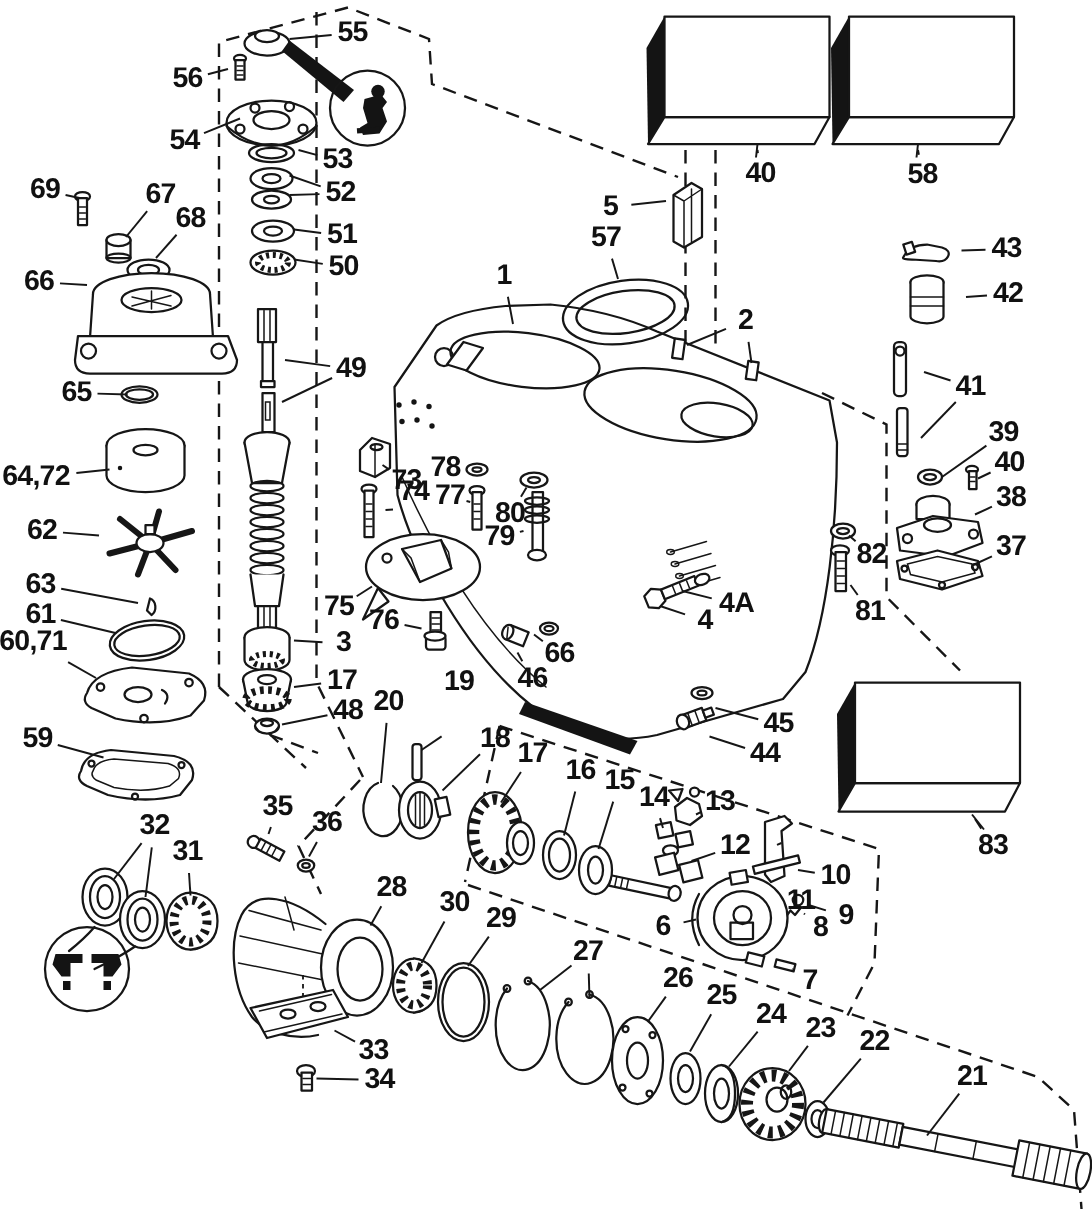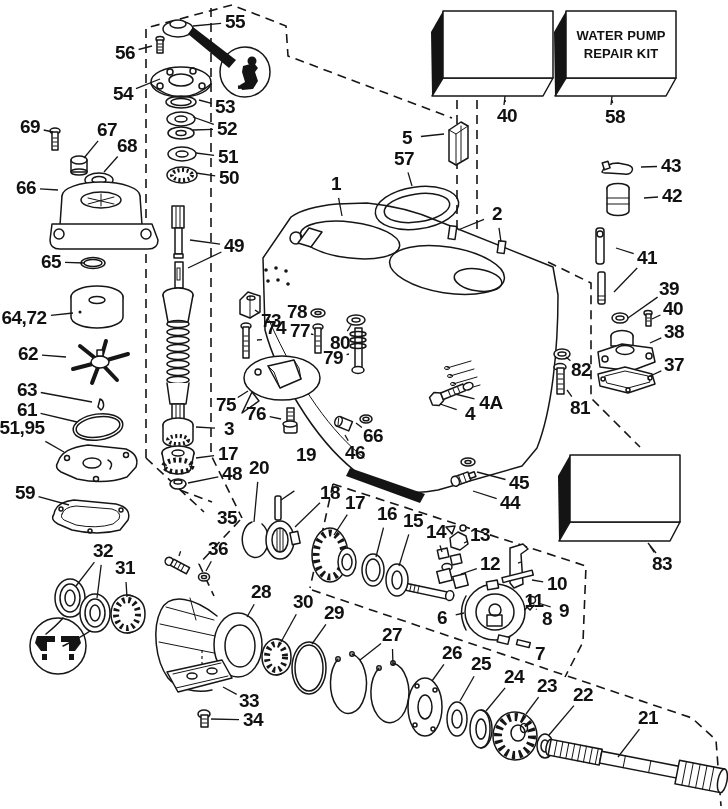--- a/index.html
+++ b/index.html
@@ -573,41 +573,39 @@
         <line x1="443.9" y1="664.4" x2="432" y2="681" class="lead"></line>
         <line x1="474.1" y1="676.2" x2="460" y2="701" class="lead"></line>
         <line x1="505.1" y1="687.8" x2="486" y2="711" class="lead"></line>
         <line x1="538.6" y1="697.2" x2="526" y2="714" class="lead"></line>
         <line x1="573.9" y1="705.7" x2="549" y2="735" class="lead"></line>
         <line x1="639.5" y1="729.1" x2="618" y2="757" class="lead"></line>
         <line x1="654.2" y1="552.4" x2="650" y2="546" class="lead"></line>
       </g>
 </svg>
 
-<div class="kit-text" style="left:566px;top:11px;width:110px;height:67px;">WATER PUMP
-REPAIR KIT</div>
 
 <div id="callout-layer">
       <div class="callout" style="left: 235px; top: 22px;">55</div>
       <div class="callout" style="left: 125px; top: 53px;">56</div>
       <div class="callout" style="left: 123px; top: 94px;">54</div>
       <div class="callout" style="left: 225px; top: 107px;">53</div>
       <div class="callout" style="left: 227px; top: 129px;">52</div>
       <div class="callout" style="left: 228px; top: 157px;">51</div>
       <div class="callout" style="left: 229px; top: 178px;">50</div>
       <div class="callout" style="left: 30px; top: 127px;">69</div>
       <div class="callout" style="left: 107px; top: 130px;">67</div>
       <div class="callout" style="left: 127px; top: 146px;">68</div>
       <div class="callout" style="left: 26px; top: 188px;">66</div>
       <div class="callout" style="left: 51px; top: 262px;">65</div>
       <div class="callout" style="left: 24px; top: 318px;">64,72</div>
       <div class="callout" style="left: 28px; top: 354px;">62</div>
       <div class="callout" style="left: 27px; top: 390px;">63</div>
       <div class="callout" style="left: 27px; top: 410px;">61</div>
-      <div class="callout" style="left: 22px; top: 428px;">51,95</div>
+      <div class="callout" style="left: 22px; top: 428px;">60,71</div>
       <div class="callout" style="left: 25px; top: 493px;">59</div>
       <div class="callout" style="left: 234px; top: 246px;">49</div>
       <div class="callout" style="left: 336px; top: 184px;">1</div>
       <div class="callout" style="left: 404px; top: 159px;">57</div>
       <div class="callout" style="left: 407px; top: 138px;">5</div>
       <div class="callout" style="left: 497px; top: 214px;">2</div>
       <div class="callout" style="left: 507px; top: 116px;">40</div>
       <div class="callout" style="left: 615px; top: 117px;">58</div>
       <div class="callout" style="left: 671px; top: 166px;">43</div>
       <div class="callout" style="left: 672px; top: 196px;">42</div>
@@ -643,21 +641,21 @@
       <div class="callout" style="left: 413px; top: 521px;">15</div>
       <div class="callout" style="left: 436px; top: 532px;">14</div>
       <div class="callout" style="left: 480px; top: 535px;">13</div>
       <div class="callout" style="left: 490px; top: 564px;">12</div>
       <div class="callout" style="left: 534px; top: 558px; margin-top: 43px;">11</div>
       <div class="callout" style="left: 557px; top: 584px;">10</div>
       <div class="callout" style="left: 564px; top: 611px;">9</div>
       <div class="callout" style="left: 547px; top: 619px;">8</div>
       <div class="callout" style="left: 442px; top: 618px;">6</div>
       <div class="callout" style="left: 540px; top: 654px;">7</div>
-      <div class="callout" style="left: 185px; top: 518px; margin-left: 42px;">35</div>
+      <div class="callout" style="left: 185px; top: 538px;">35</div>
       <div class="callout" style="left: 218px; top: 549px;">36</div>
       <div class="callout" style="left: 103px; top: 551px;">32</div>
       <div class="callout" style="left: 125px; top: 568px;">31</div>
       <div class="callout" style="left: 261px; top: 592px;">28</div>
       <div class="callout" style="left: 303px; top: 602px;">30</div>
       <div class="callout" style="left: 334px; top: 613px;">29</div>
       <div class="callout" style="left: 249px; top: 701px;">33</div>
       <div class="callout" style="left: 253px; top: 720px;">34</div>
       <div class="callout" style="left: 392px; top: 635px;">27</div>
       <div class="callout" style="left: 452px; top: 653px;">26</div>

